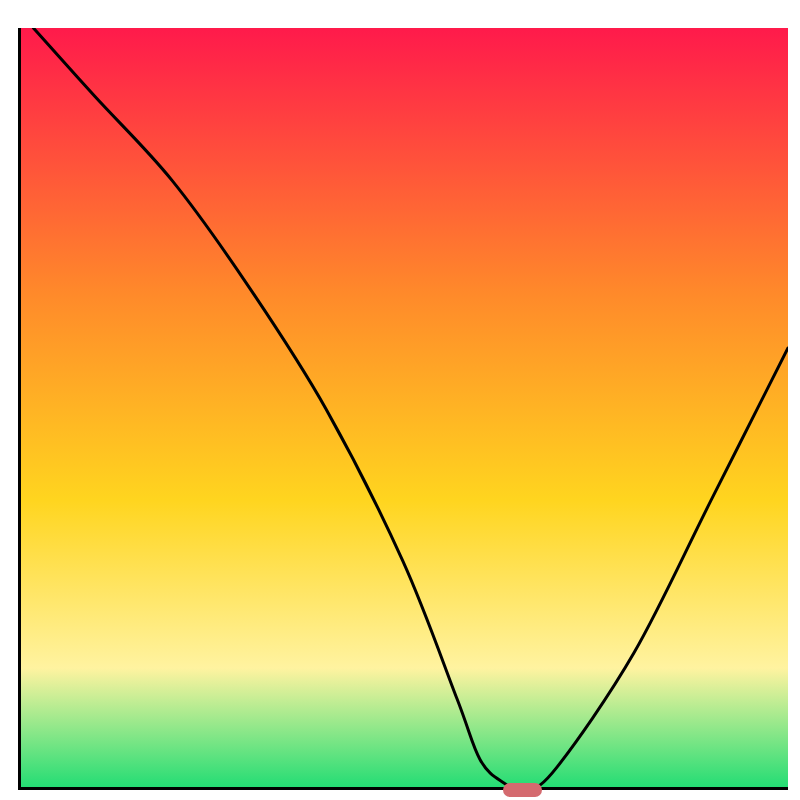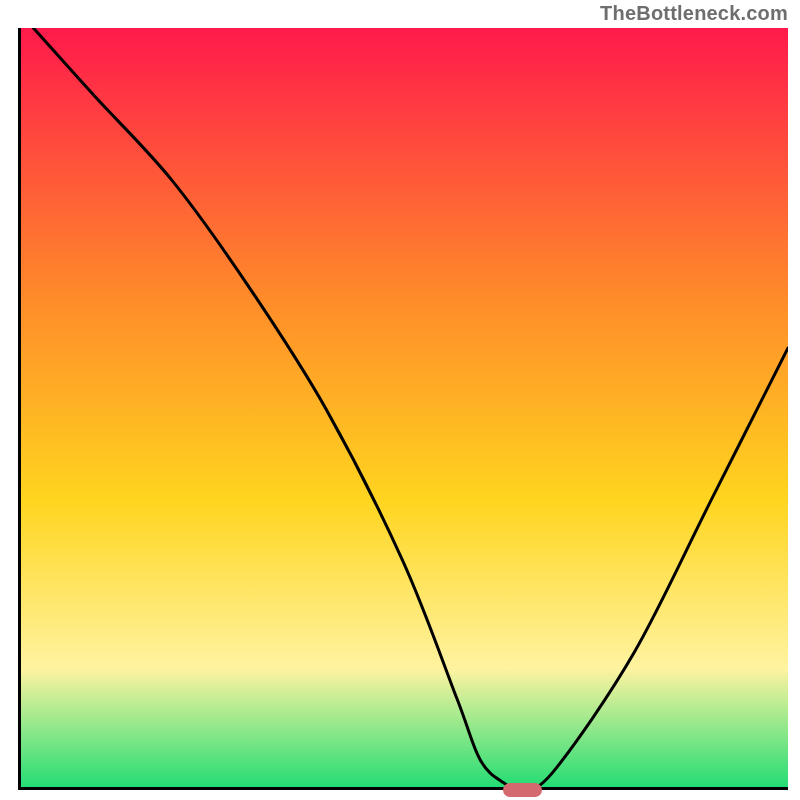--- a/index.html
+++ b/index.html
@@ -60,21 +60,20 @@
     border-radius: 7px;
     background: #d46a6f;
     z-index: 4;
   }
 </style>
 </head>
 <body>
 
 <div class="frame">
 
-  <div class="attribution">TheBottleneck.com</div>
 
   <div class="plot">
     <svg id="plot-svg" width="770" height="762" viewBox="0 0 770 762">
       <defs>
         <linearGradient id="bg-grad" x1="0" y1="0" x2="0" y2="1">
           <stop id="g0" offset="0%" stop-color="#ff1a4b"></stop>
           <stop id="g1" offset="35%" stop-color="#ff8a2a"></stop>
           <stop id="g2" offset="62%" stop-color="#ffd51f"></stop>
           <stop id="g3" offset="84%" stop-color="#fff3a0"></stop>
           <stop id="g4" offset="100%" stop-color="#1fdc73"></stop>

